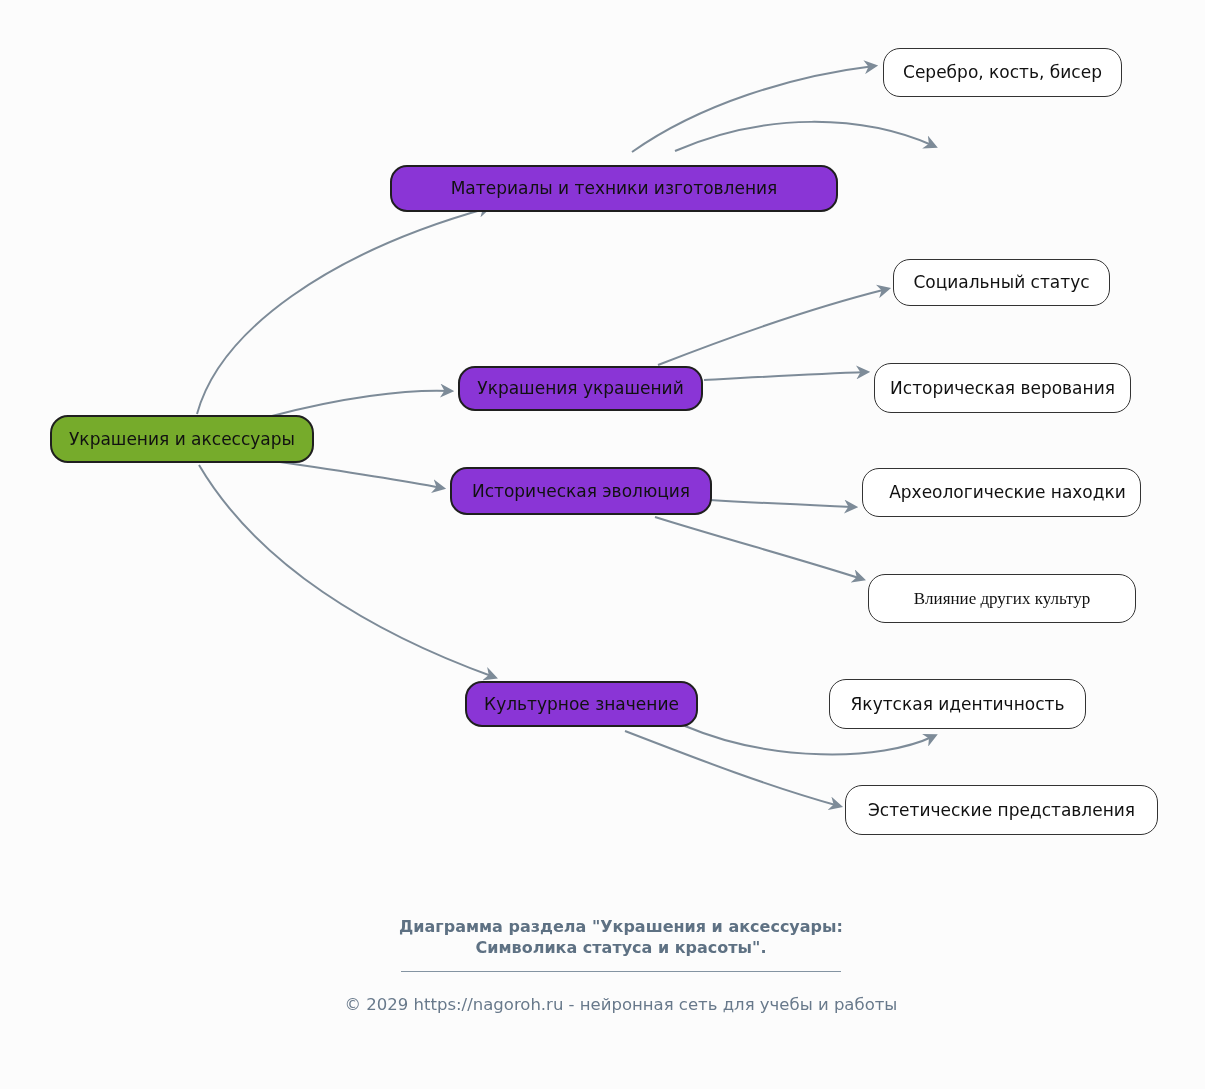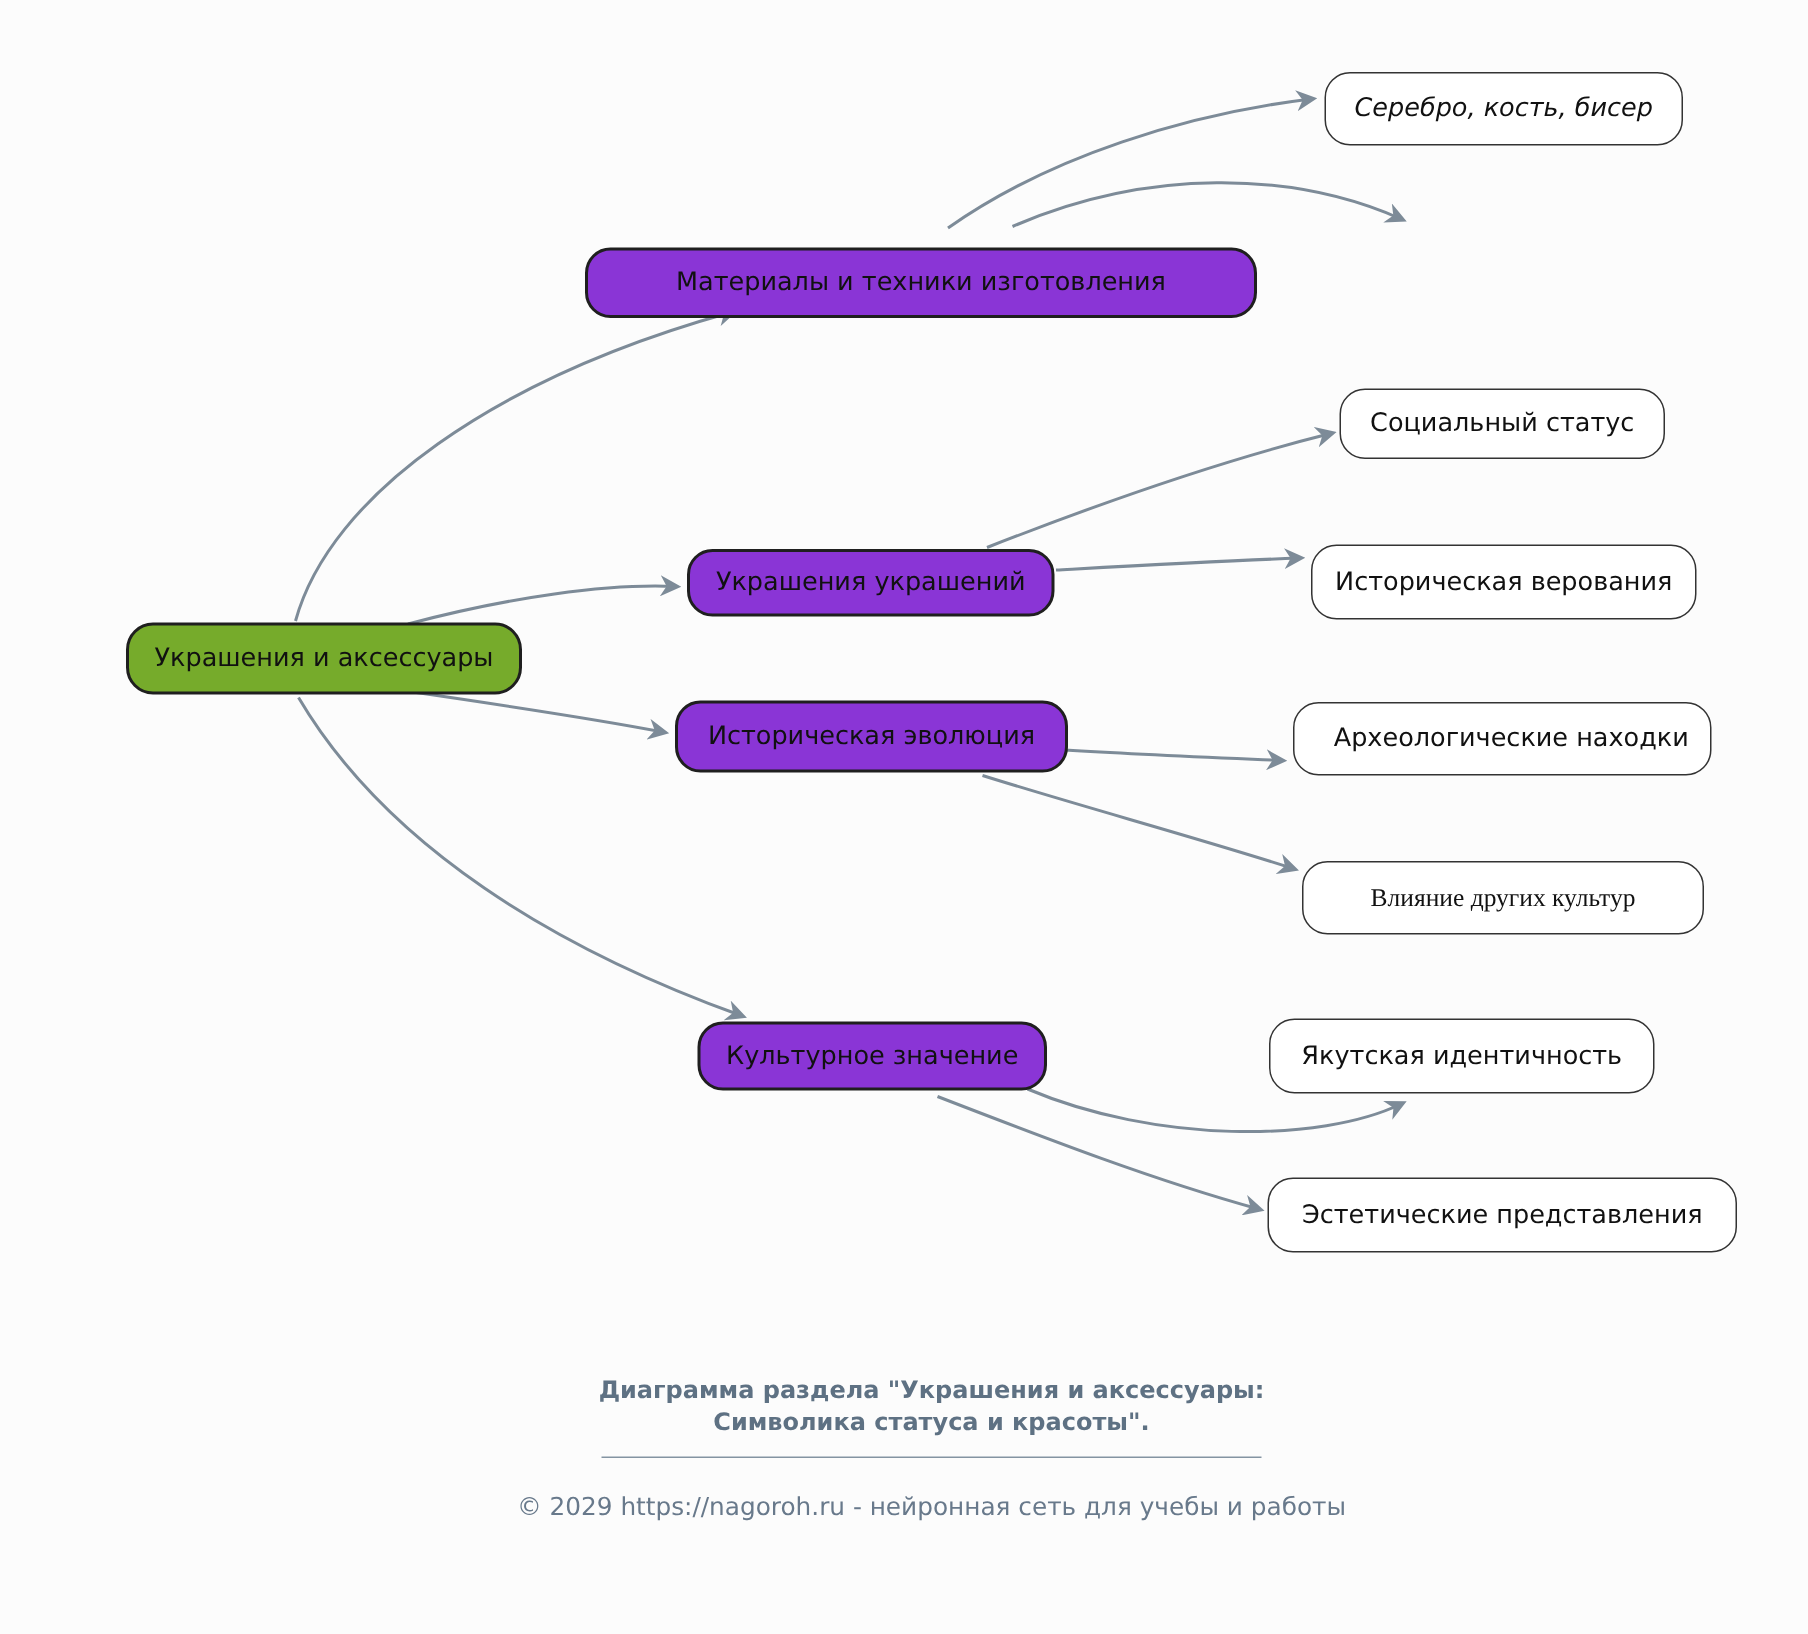--- a/index.html
+++ b/index.html
@@ -41,21 +41,21 @@
     align-items:center;
     justify-content:center;
     box-sizing:border-box;
     white-space:nowrap;
     font-size:17px;
     color:#111;
     border:2px solid var(--node-border);
     border-radius:17px;
     line-height:1;
   }
-  .node.root{ background:var(--root-fill); border-radius:18px;margin-left:34px; }
+  .node.root{ background:var(--root-fill); border-radius:18px; }
   .node.branch{ background:var(--branch-fill); }
   .node.leaf{
     background:var(--leaf-fill);
     border-width:1.6px;
     border-color:#333333;
   }
   .caption{
     position:absolute;
     left:621px; top:916px;
     transform:translateX(-50%);
@@ -107,26 +107,26 @@
     <path class="edge" d="M 625 731 C 700 760, 770 787, 839 806" marker-end="url(#arrow)"></path>
   </svg>
 
   <div class="node root" style="left:50px;top:415px;width:264px;height:48px;">Украшения и аксессуары</div>
 
   <div class="node branch" style="left:390px;top:153px;width:448px;height:47px;margin-top:12px;">Материалы и техники изготовления</div>
   <div class="node branch" style="left:458px;top:366px;width:245px;height:45px;">Украшения украшений</div>
   <div class="node branch" style="left:450px;top:467px;width:262px;height:48px;">Историческая эволюция</div>
   <div class="node branch" style="left:465px;top:681px;width:233px;height:46px;">Культурное значение</div>
 
-  <div class="node leaf" style="left:883px;top:48px;width:239px;height:49px;font-style:italic;">Серебро, кость, бисер</div>
+  <div class="node leaf" style="left:883px;top:48px;width:239px;height:49px;">Серебро, кость, бисер</div>
   <div class="node leaf" style="left:893px;top:259px;width:217px;height:47px;">Социальный статус</div>
   <div class="node leaf" style="left:874px;top:363px;width:257px;height:50px;">Историческая верования</div>
   <div class="node leaf" style="left:862px;top:468px;width:279px;height:49px;padding-left:12px;">Археологические находки</div>
   <div class="node leaf" style="left:868px;top:574px;width:268px;height:49px;font-family:Liberation Serif, serif;">Влияние других культур</div>
-  <div class="node leaf" style="left:846px;top:679px;width:257px;height:50px;">Якутская идентичность</div>
+  <div class="node leaf" style="left:829px;top:679px;width:257px;height:50px;">Якутская идентичность</div>
   <div class="node leaf" style="left:845px;top:785px;width:313px;height:50px;">Эстетические представления</div>
 
   <div class="caption">
     <div>Диаграмма раздела "Украшения и аксессуары:</div>
     <div>Символика статуса и красоты".</div>
   </div>
 
   <div class="divider"></div>
 
   <div class="footer">© 2029 https://nagoroh.ru - нейронная сеть для учебы и работы</div>

